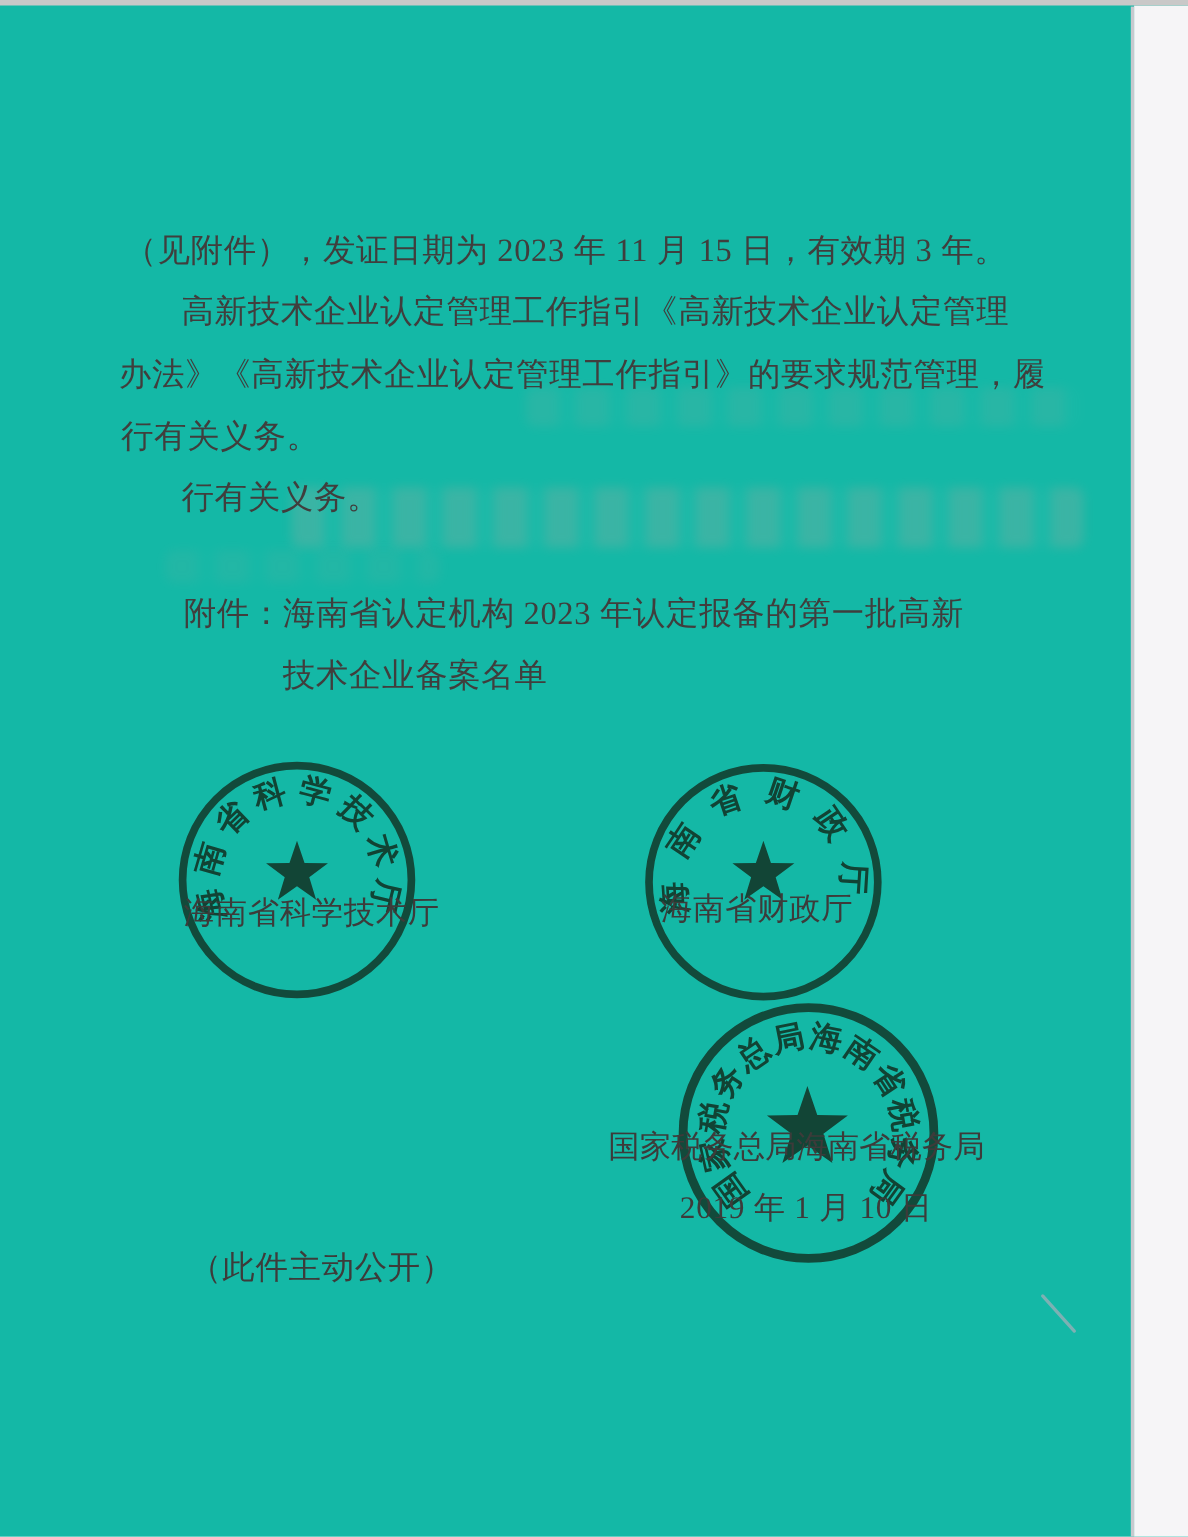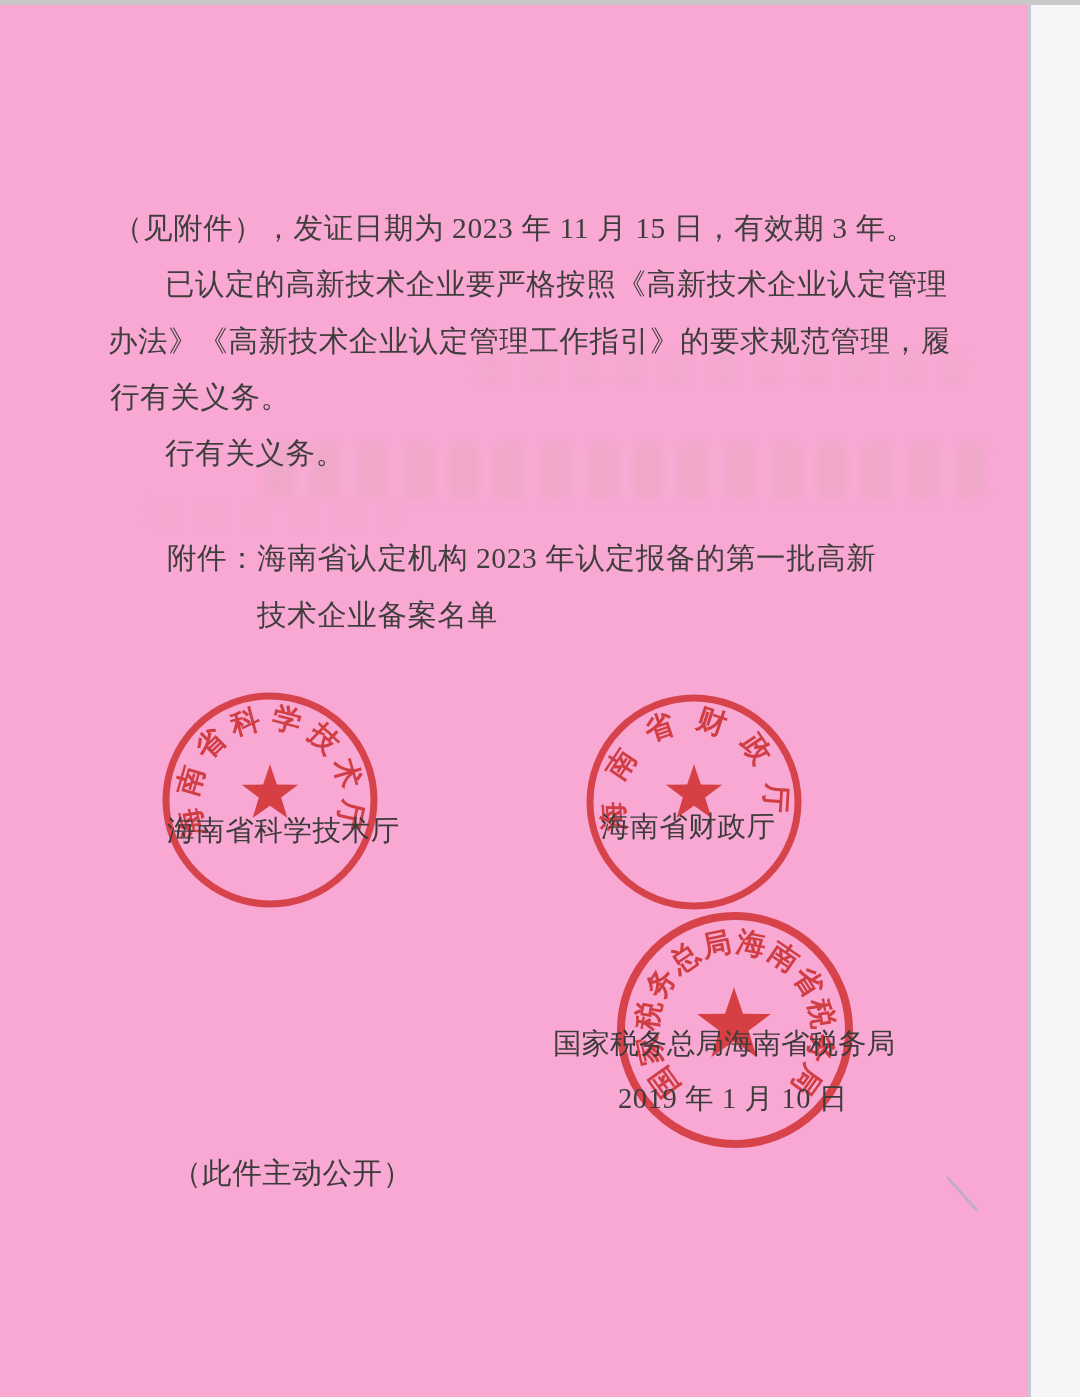--- a/index.html
+++ b/index.html
@@ -1,21 +1,21 @@
 <!DOCTYPE html>
 <html><head>
 <meta charset="utf-8">
 <style>
   * { margin:0; padding:0; box-sizing:border-box; }
   html,body { width:1080px; height:1397px; }
   body { font-family:"Liberation Serif", serif; overflow:hidden; }
 
   .scan-root{
     position:relative; width:1080px; height:1397px;
-    background:#f9a8d4;
+    background:#14b8a6;
   }
   
   .top-bar{ position:absolute; left:0; top:0; width:1080px; height:5px; background:#c9c8c8; }
   .right-strip{ position:absolute; left:1031px; top:5px; width:49px; height:1392px; background:#f6f5f7; }
   .edge-line{ position:absolute; left:1028px; top:6px; width:2.5px; height:1391px; background:#c7c9cf; }
   .pen-mark{ position:absolute; left:948px; top:1176px; width:46px; height:2.5px;
     background:#aaaeb9; transform:rotate(48deg); transform-origin:left top; opacity:.7; border-radius:2px; }
 
   
   .ghost{ position:absolute; filter:blur(5px); border-radius:8px;
@@ -39,21 +39,21 @@
 </head>
 <body>
 
 <div class="scan-root">
 
   <div class="ghost ghost-a"></div>
   <div class="ghost ghost-b"></div>
   <div class="ghost ghost-c"></div>
 
   <div class="line" style="left:113px; top:210px;">（见附件），发证日期为 2023 年 11 月 15 日，有效期 3 年。</div>
-  <div class="line" style="left:165px; top:266px;">已认定的高新技术企业要严格按照《高新技术企业认定管理</div>
+  <div class="line" style="left:165px; top:266px;">高新技术企业认定管理工作指引《高新技术企业认定管理</div>
   <div class="line" style="left:108px; top:323px;">办法》《高新技术企业认定管理工作指引》的要求规范管理，履</div>
   <div class="line" style="left:110px; top:379px;">行有关义务。</div>
   <div class="line" style="left:165px; top:435px;">行有关义务。</div>
 
   <div class="line" style="left:167px; top:540px;">附件：海南省认定机构 2023 年认定报备的第一批高新</div>
   <div class="line" style="left:257px; top:597px;">技术企业备案名单</div>
 
   <svg class="stamp" style="left:160px; top:690px;" width="220" height="220" viewBox="0 0 220 220">
     <circle cx="110" cy="110" r="104" fill="none" stroke="#d85143" stroke-width="7"></circle>
     <path id="arc1" d="M 59.1 160.9 A 72 72 0 1 1 160.9 160.9" fill="none"></path>
@@ -79,20 +79,20 @@
       <textPath href="#arc3" startOffset="50%" text-anchor="middle">国家税务总局海南省税务局</textPath>
     </text>
     <polygon fill="#d6493a" transform="translate(119,116) scale(1.02)" points="0,-38 8.8,-12.1 36.1,-11.7 14.3,4.6 22.3,30.7 0,15 -22.3,30.7 -14.3,4.6 -36.1,-11.7 -8.8,-12.1"></polygon>
   </svg>
 
   <div class="line ink" style="left:167px; top:813px; font-size:28.5px; z-index:3;">海南省科学技术厅</div>
   <div class="line ink" style="left:601px; top:809px; font-size:28.5px; z-index:3;">海南省财政厅</div>
   <div class="line ink" style="left:553px; top:1026px; font-size:28.5px; letter-spacing:0; z-index:3;">国家税务总局海南省税务局</div>
   <div class="line ink" style="left:618px; top:1081px; font-size:28.5px; z-index:3;">2019 年 1 月 10 日</div>
 
-  <div class="line ink" style="left:172px; top:1135px;margin-top:20px;">（此件主动公开）</div>
+  <div class="line ink" style="left:172px; top:1135px;">（此件主动公开）</div>
 
   <div class="pen-mark"></div>
 
   <div class="right-strip"></div>
   <div class="edge-line"></div>
   <div class="top-bar"></div>
 </div>
 
 </body></html>

